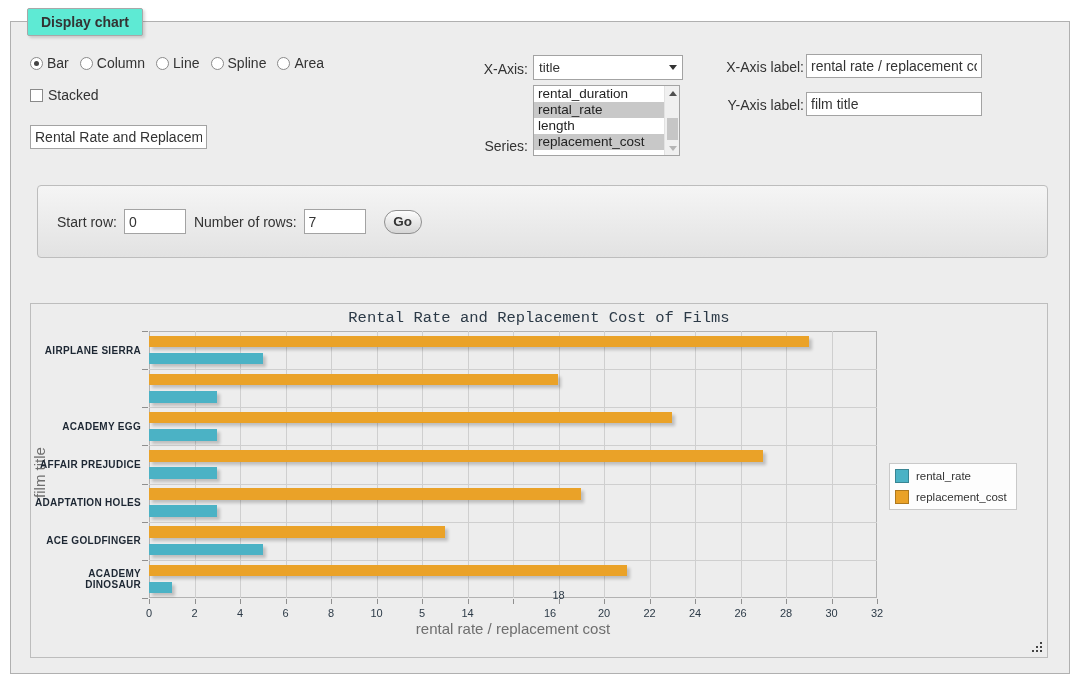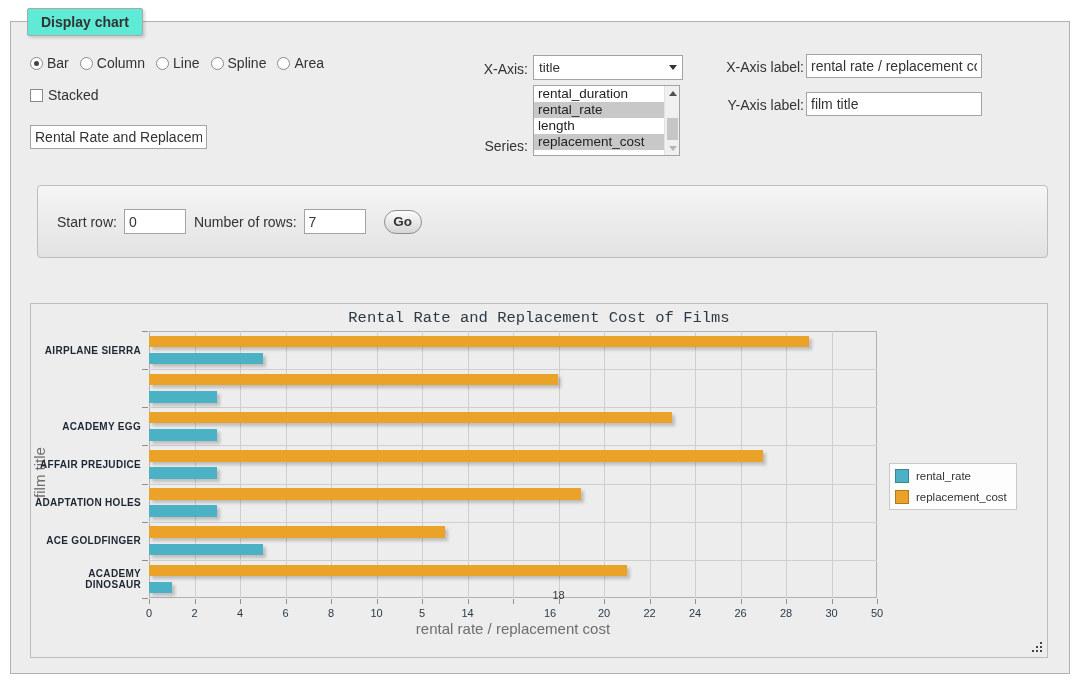--- a/index.html
+++ b/index.html
@@ -235,21 +235,21 @@
       <div class="gridline-v" style="left: 709.5px; top: 27px; height: 267px;"></div>
       <div class="tickmark" style="left: 709.5px; top: 295px; width: 1px; height: 5px;"></div>
       <div class="tick-label-x" style="left: 709.5px; top: 303px;">26</div>
       <div class="gridline-v" style="left: 755px; top: 27px; height: 267px;"></div>
       <div class="tickmark" style="left: 755px; top: 295px; width: 1px; height: 5px;"></div>
       <div class="tick-label-x" style="left: 755px; top: 303px;">28</div>
       <div class="gridline-v" style="left: 800.5px; top: 27px; height: 267px;"></div>
       <div class="tickmark" style="left: 800.5px; top: 295px; width: 1px; height: 5px;"></div>
       <div class="tick-label-x" style="left: 800.5px; top: 303px;">30</div>
       <div class="tickmark" style="left: 846px; top: 295px; width: 1px; height: 5px;"></div>
-      <div class="tick-label-x" style="left: 846px; top: 303px;">50</div>
+      <div class="tick-label-x" style="left: 846px; top: 303px;">32</div>
       <div class="tickmark" style="left: 111px; top: 27px; width: 6px; height: 1px;"></div>
       <div class="gridline-h" style="left: 118px; top: 65.1429px; width: 728px;"></div>
       <div class="tickmark" style="left: 111px; top: 65.1429px; width: 6px; height: 1px;"></div>
       <div class="gridline-h" style="left: 118px; top: 103.286px; width: 728px;"></div>
       <div class="tickmark" style="left: 111px; top: 103.286px; width: 6px; height: 1px;"></div>
       <div class="gridline-h" style="left: 118px; top: 141.429px; width: 728px;"></div>
       <div class="tickmark" style="left: 111px; top: 141.429px; width: 6px; height: 1px;"></div>
       <div class="gridline-h" style="left: 118px; top: 179.571px; width: 728px;"></div>
       <div class="tickmark" style="left: 111px; top: 179.571px; width: 6px; height: 1px;"></div>
       <div class="gridline-h" style="left: 118px; top: 217.714px; width: 728px;"></div>

